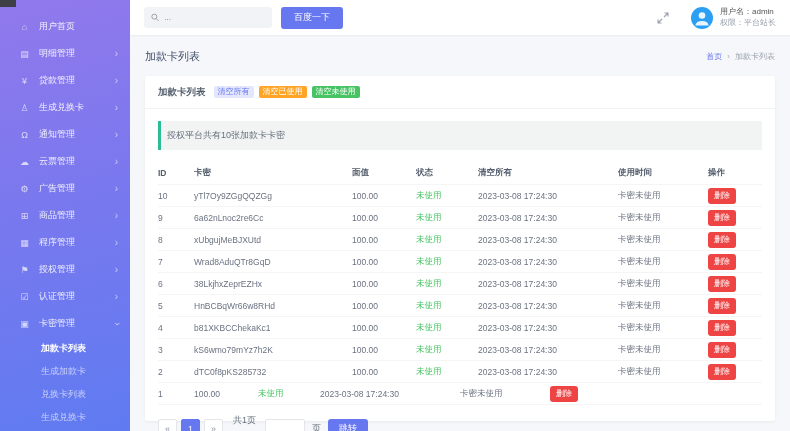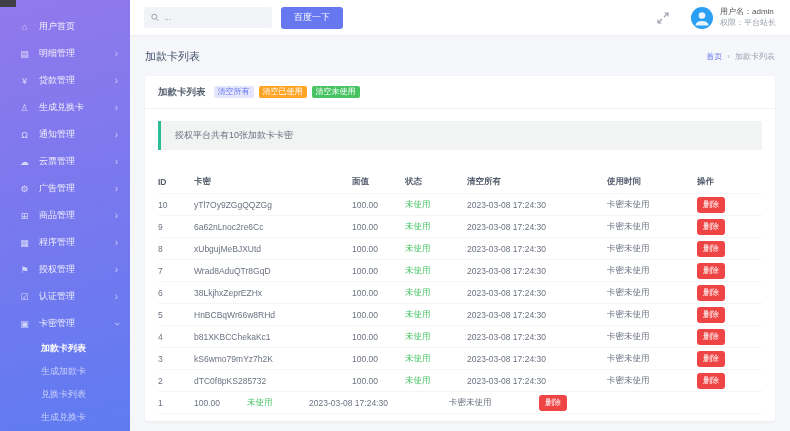--- a/index.html
+++ b/index.html
@@ -41,27 +41,27 @@
   .bc-cur { color:#99a0ad; }
 
   
   .card { background:#fff; border-radius:3px; box-shadow:0 1px 3px rgba(0,0,0,.06); height:345px; display:flex; flex-direction:column; }
   .card-head { height:33px; display:flex; align-items:center; padding:0 13px; border-bottom:1px solid #f1f2f4; gap:5px; flex:none; }
   .card-title { font-size:9.5px; font-weight:bold; color:#55606e; margin-right:3px; }
   .tag { font-size:8px; padding:2px 4px; border-radius:2px; cursor:pointer; line-height:1; }
   .tag1 { background:#e3e6fd; color:#6777ef; }
   .tag2 { background:#ffa426; color:#fff; }
   .tag3 { background:#47c363; color:#fff; }
-  .alert { margin:12px 13px; background:#f2f4f4; border-left:3px solid #2dbd96; padding:8px 14px; font-size:9px; color:#66707c; flex:none; }
-
-  .table { margin:9px 13px; font-size:8.5px; color:#6a7280; }
+  .alert { margin:12px 13px; background:#f2f4f4; border-left:3px solid #2dbd96; padding:8px 6px; font-size:9px; color:#66707c; flex:none; }
+
+  .table { margin:0 13px; font-size:8.5px; color:#6a7280; }
   .tr { display:flex; align-items:center; height:22px; border-bottom:1px solid #f4f5f6; }
   .th-row { font-weight:bold; color:#525c6b; height:23px; }
   .td { padding-right:6px; white-space:nowrap; overflow:hidden; }
-  .c-id{width:36px} .c-code{width:158px} .c-val{width:53px} .c-status{width:62px}
+  .c-id{width:36px} .c-code{width:158px} .c-val{width:64px} .c-status{width:62px}
   .c-added{width:140px} .c-used{width:90px} .c-act{width:54px}
   .status-g { color:#47c363; }
   .del-btn { background:#ef4444; color:#fff; border:none; border-radius:3px; font-size:8px; padding:2.5px 6px; cursor:pointer; }
 
   .pagination { display:flex; align-items:center; gap:4px; padding:9px 13px; font-size:9px; color:#66707c; }
   .pg-btn { min-width:19px; height:19px; border:1px solid #e4e6ea; border-radius:2px; display:flex; align-items:center; justify-content:center; background:#fff; color:#8a93a2; cursor:pointer; }
   .pg-btn.active { background:#6777ef; border-color:#6777ef; color:#fff; }
   .pg-total { margin:0 5px 16px 6px; }
   .pg-input { width:40px; height:19px; border:1px solid #e4e6ea; border-radius:2px; outline:none; font-size:9px; padding:0 4px; }
   .pg-unit { margin:0 3px; }

